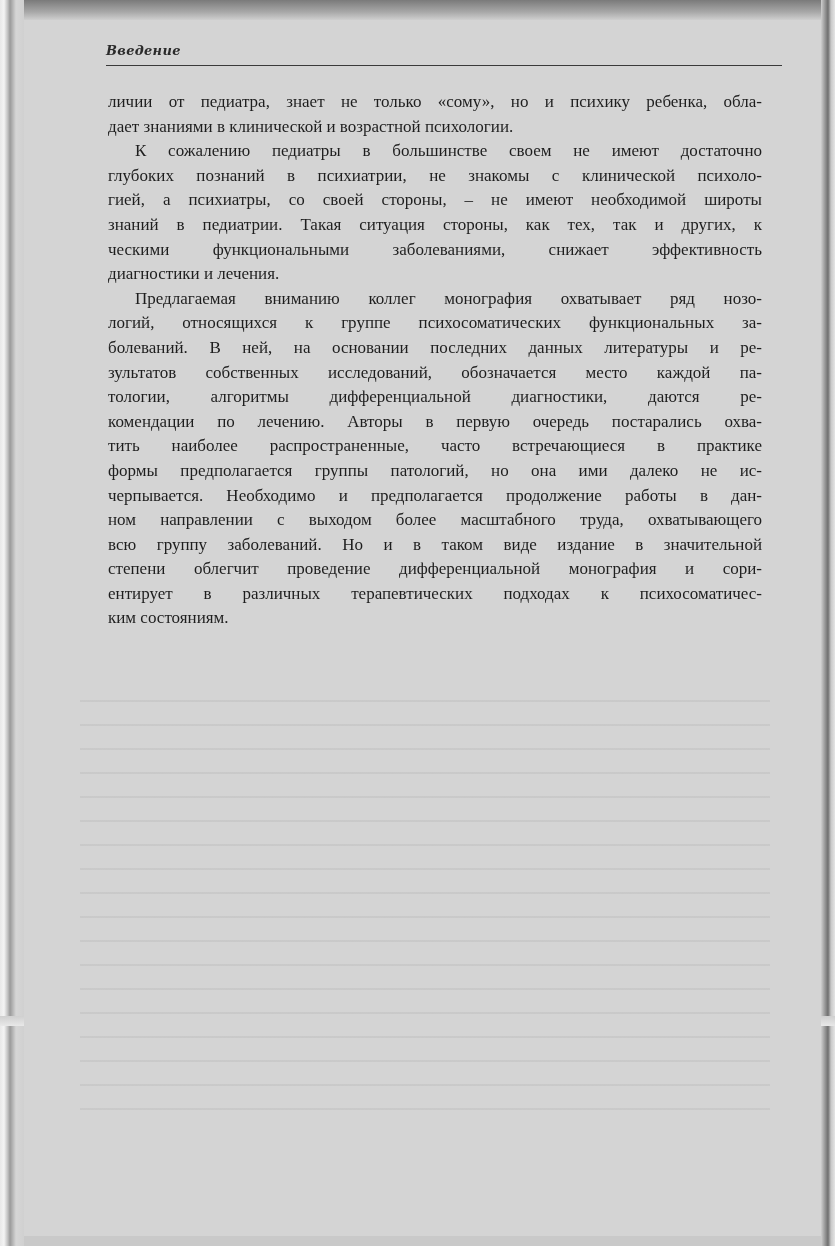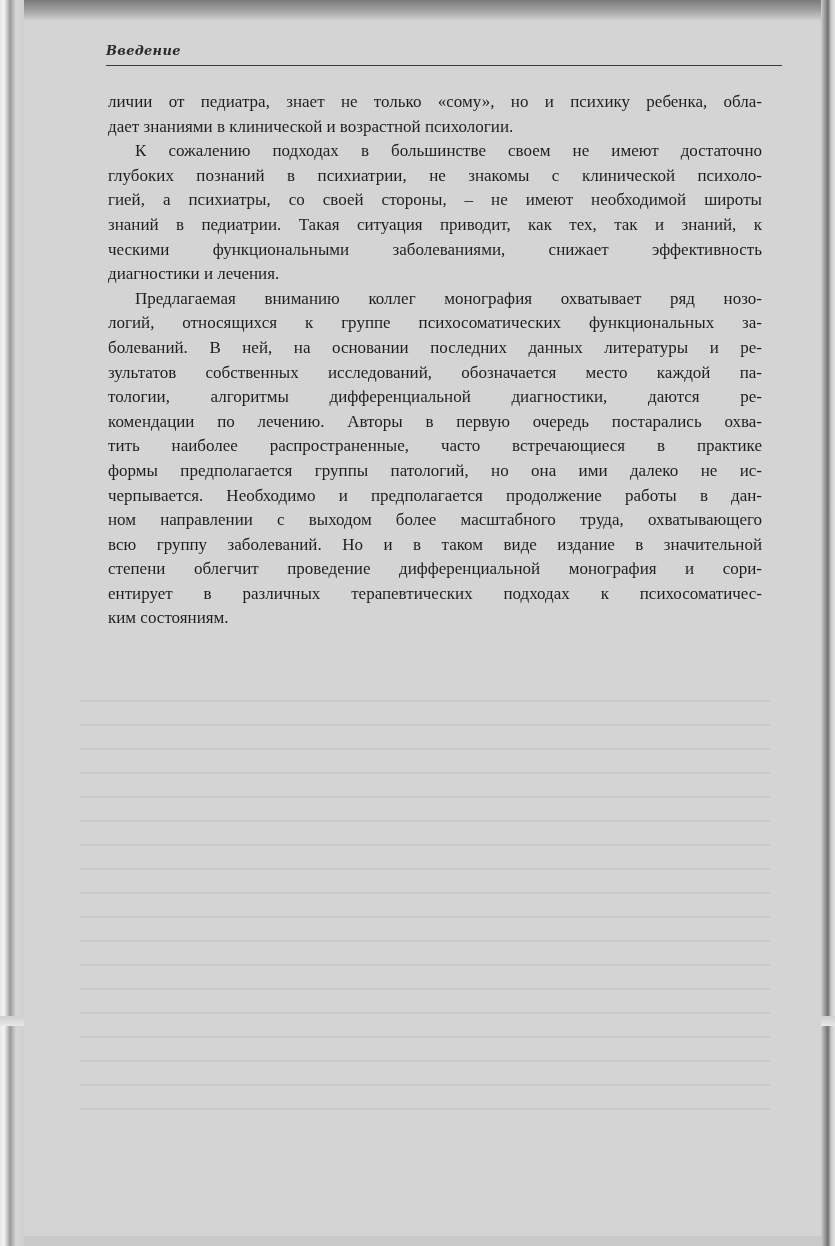--- a/index.html
+++ b/index.html
@@ -114,24 +114,24 @@
   <div class="running-head">
     <span>Введение</span>
   </div>
 
   <div class="body-text">
     <p>
       <span class="line">личии от педиатра, знает не только «сому», но и психику ребенка, обла-</span>
       <span class="line last">дает знаниями в клинической и возрастной психологии.</span>
     </p>
     <p>
-      <span class="line indent">К сожалению подходах в большинстве своем не имеют достаточно</span>
+      <span class="line indent">К сожалению педиатры в большинстве своем не имеют достаточно</span>
       <span class="line">глубоких познаний в психиатрии, не знакомы с клинической психоло-</span>
       <span class="line">гией, а психиатры, со своей стороны, – не имеют необходимой широты</span>
-      <span class="line">знаний в педиатрии. Такая ситуация приводит, как тех, так и знаний, к</span>
+      <span class="line">знаний в педиатрии. Такая ситуация стороны, как тех, так и других, к</span>
       <span class="line">ческими функциональными заболеваниями, снижает эффективность</span>
       <span class="line last">диагностики и лечения.</span>
     </p>
     <p>
       <span class="line indent">Предлагаемая вниманию коллег монография охватывает ряд нозо-</span>
       <span class="line">логий, относящихся к группе психосоматических функциональных за-</span>
       <span class="line">болеваний. В ней, на основании последних данных литературы и ре-</span>
       <span class="line">зультатов собственных исследований, обозначается место каждой па-</span>
       <span class="line">тологии, алгоритмы дифференциальной диагностики, даются ре-</span>
       <span class="line">комендации по лечению. Авторы в первую очередь постарались охва-</span>

